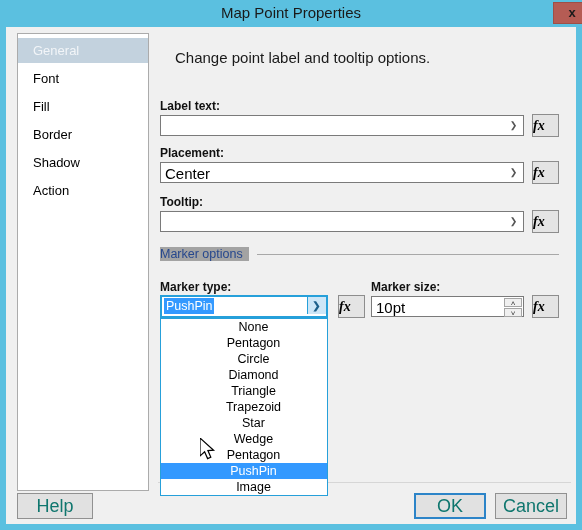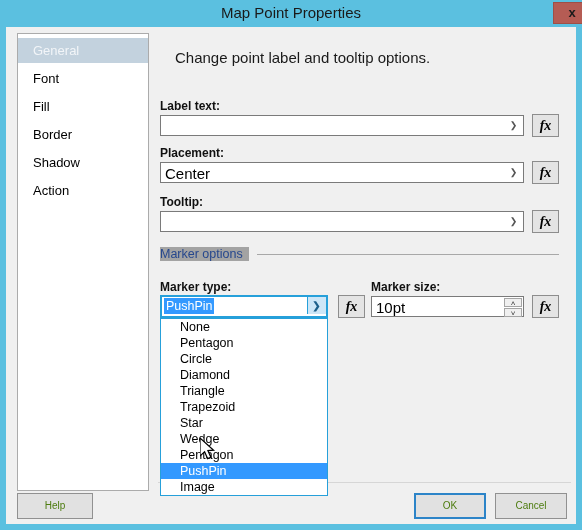--- a/index.html
+++ b/index.html
@@ -175,21 +175,20 @@
   }
 
   
   .fxbtn {
     position: absolute;
     width: 27px;
     height: 23px;
     background: #E4E4E4;
     border: 1px solid #8D8D8D;
     box-sizing: border-box;
-    text-align: center;
     cursor: default;
   }
   .fxbtn span {
     font-family: "Liberation Serif", serif;
     font-style: italic;
     font-weight: bold;
     font-size: 14px;
     line-height: 21px;
     color: #000;
   }
@@ -238,20 +237,21 @@
     z-index: 20;
   }
   .dropitem {
     height: 16px;
     line-height: 16px;
     padding-left: 19px;
     font-size: 12.5px;
     color: #000;
     white-space: nowrap;
     cursor: default;
+    text-align: center;
   }
   .dropitem.hl {
     background: #3399FF;
     color: #FFFFFF;
   }
 
   
   .footer-sep {
     position: absolute;
     left: 155px; top: 481px;
@@ -259,22 +259,22 @@
     height: 1px;
     background: #D6D6D6;
   }
   .btn {
     position: absolute;
     height: 26px;
     background: #E1E1E1;
     border: 1px solid #919191;
     box-sizing: border-box;
     text-align: center;
-    font-size: 10px;
-    color: #4d7c0f;
+    font-size: 18px;
+    color: #0f766e;
     line-height: 24px;
     cursor: default;
   }
   .btn.default {
     border: 2px solid #2C84C8;
     line-height: 22px;
   }
 
   
   .cursor {

